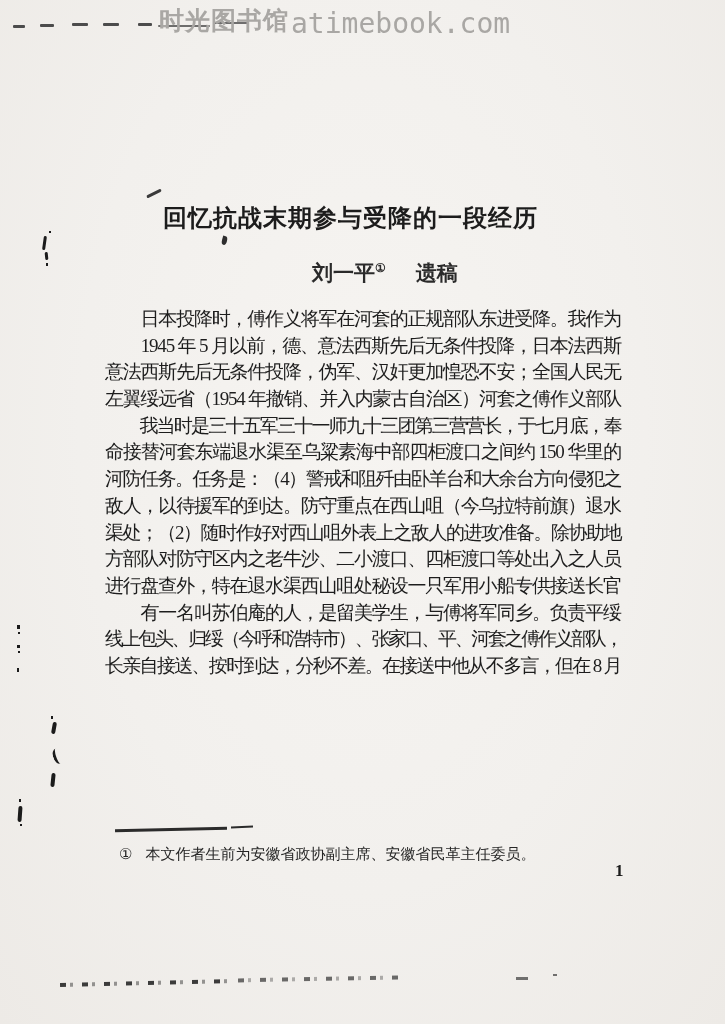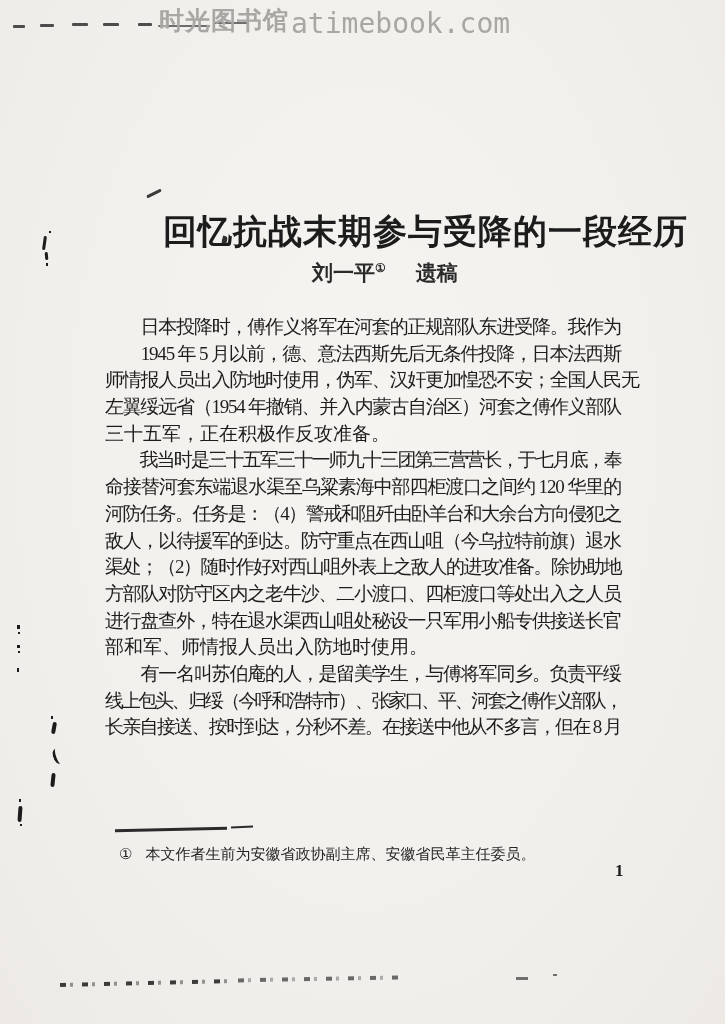--- a/index.html
+++ b/index.html
@@ -26,34 +26,34 @@
   .wm-en {
     position: absolute; left: 291px; top: 7px;
     font-family: "DejaVu Sans Mono", monospace;
     font-size: 28px; color: #a9a7a4;
   }
   .wm-dash { position: absolute; background: #4c4c4c; border-radius: 1px; }
 
   
   .title {
     position: absolute; left: 163px; top: 186px;
-    font-size: 34px; font-weight: 700; letter-spacing: 1px;
+    font-size: 24px; font-weight: 700; letter-spacing: 1px;
     white-space: nowrap; color: #1c1c1c;
   }
   .byline {
     position: absolute; left: 312px; top: 259px;
     font-size: 21px; font-weight: 700; color: #2a2a2a;
     white-space: nowrap;
   }
   .byline sup { font-size: 12px; }
   .byline .gap { display: inline-block; width: 30px; }
 
   
   .body-text {
-    position: absolute; left: 105px; top: 314px; width: 516px;
+    position: absolute; left: 105px; top: 306px; width: 516px;
     font-size: 19px; color: #1d1d1d;
   }
   .line { height: 26.7px; line-height: 26.7px; white-space: nowrap; overflow: visible; }
   .line-inner { display: inline-block; white-space: nowrap; }
 
   
   .fn-divider  { position: absolute; left: 115px; top: 828px; width: 112px; height: 3px; background: #2b2b2b; transform: rotate(-1.4deg); }
   .fn-divider2 { position: absolute; left: 231px; top: 826px; width: 22px;  height: 2px; background: #2b2b2b; transform: rotate(-2deg); }
   .footnote {
     position: absolute; left: 119px; top: 845px;
@@ -97,31 +97,29 @@
 
   <h1 class="title">回忆抗战末期参与受降的一段经历</h1>
 
   <div class="byline">
     <span>刘一平</span><sup>①</sup><span class="gap"></span><span>遗稿</span>
   </div>
 
   <div class="body-text">
       <div class="line fill"><span class="line-inner" style="letter-spacing: -1.21px;">　　日本投降时，傅作义将军在河套的正规部队东进受降。我作为</span></div>
       <div class="line fill"><span class="line-inner" style="letter-spacing: -1.17px;">　　1945 年 5 月以前，德、意法西斯先后无条件投降，日本法西斯</span></div>
-      <div class="line fill"><span class="line-inner" style="letter-spacing: -1.21px;">师情报人员出入防地时使用，伪军、汉奸更加惶恐不安；全国人民无</span></div>
+      <div class="line fill"><span class="line-inner" style="letter-spacing: -1.21px;">意法西斯先后无条件投降，伪军、汉奸更加惶恐不安；全国人民无</span></div>
       <div class="line fill"><span class="line-inner" style="letter-spacing: -1.24px;">左翼绥远省（1954 年撤销、并入内蒙古自治区）河套之傅作义部队</span></div>
-      <div class="line"><span class="line-inner">三十五军，正在积极作反攻准备。</span></div>
       <div class="line fill"><span class="line-inner" style="letter-spacing: -1.8px;">　　我当时是三十五军三十一师九十三团第三营营长，于七月底，奉</span></div>
-      <div class="line fill"><span class="line-inner" style="letter-spacing: -1.09px;">命接替河套东端退水渠至乌粱素海中部四柜渡口之间约 120 华里的</span></div>
+      <div class="line fill"><span class="line-inner" style="letter-spacing: -1.09px;">命接替河套东端退水渠至乌粱素海中部四柜渡口之间约 150 华里的</span></div>
       <div class="line fill"><span class="line-inner" style="letter-spacing: -1.48px;">河防任务。任务是：（4）警戒和阻歼由卧羊台和大余台方向侵犯之</span></div>
       <div class="line fill"><span class="line-inner" style="letter-spacing: -1.21px;">敌人，以待援军的到达。防守重点在西山咀（今乌拉特前旗）退水</span></div>
       <div class="line fill"><span class="line-inner" style="letter-spacing: -1.48px;">渠处；（2）随时作好对西山咀外表上之敌人的进攻准备。除协助地</span></div>
       <div class="line fill"><span class="line-inner" style="letter-spacing: -1.21px;">方部队对防守区内之老牛沙、二小渡口、四柜渡口等处出入之人员</span></div>
       <div class="line fill"><span class="line-inner" style="letter-spacing: -1.21px;">进行盘查外，特在退水渠西山咀处秘设一只军用小船专供接送长官</span></div>
-      <div class="line"><span class="line-inner">部和军、师情报人员出入防地时使用。</span></div>
       <div class="line fill"><span class="line-inner" style="letter-spacing: -1.21px;">　　有一名叫苏伯庵的人，是留美学生，与傅将军同乡。负责平绥</span></div>
       <div class="line fill"><span class="line-inner" style="letter-spacing: -2.35px;">线上包头、归绥（今呼和浩特市）、张家口、平、河套之傅作义部队，</span></div>
       <div class="line fill"><span class="line-inner" style="letter-spacing: -1.69px;">长亲自接送、按时到达，分秒不差。在接送中他从不多言，但在 8 月</span></div>
     </div>
 
   <div class="fn-divider"></div>
   <div class="fn-divider2"></div>
   <div class="footnote">
     <span class="fn-marker">①</span><span>本文作者生前为安徽省政协副主席、安徽省民革主任委员。</span>
   </div>

